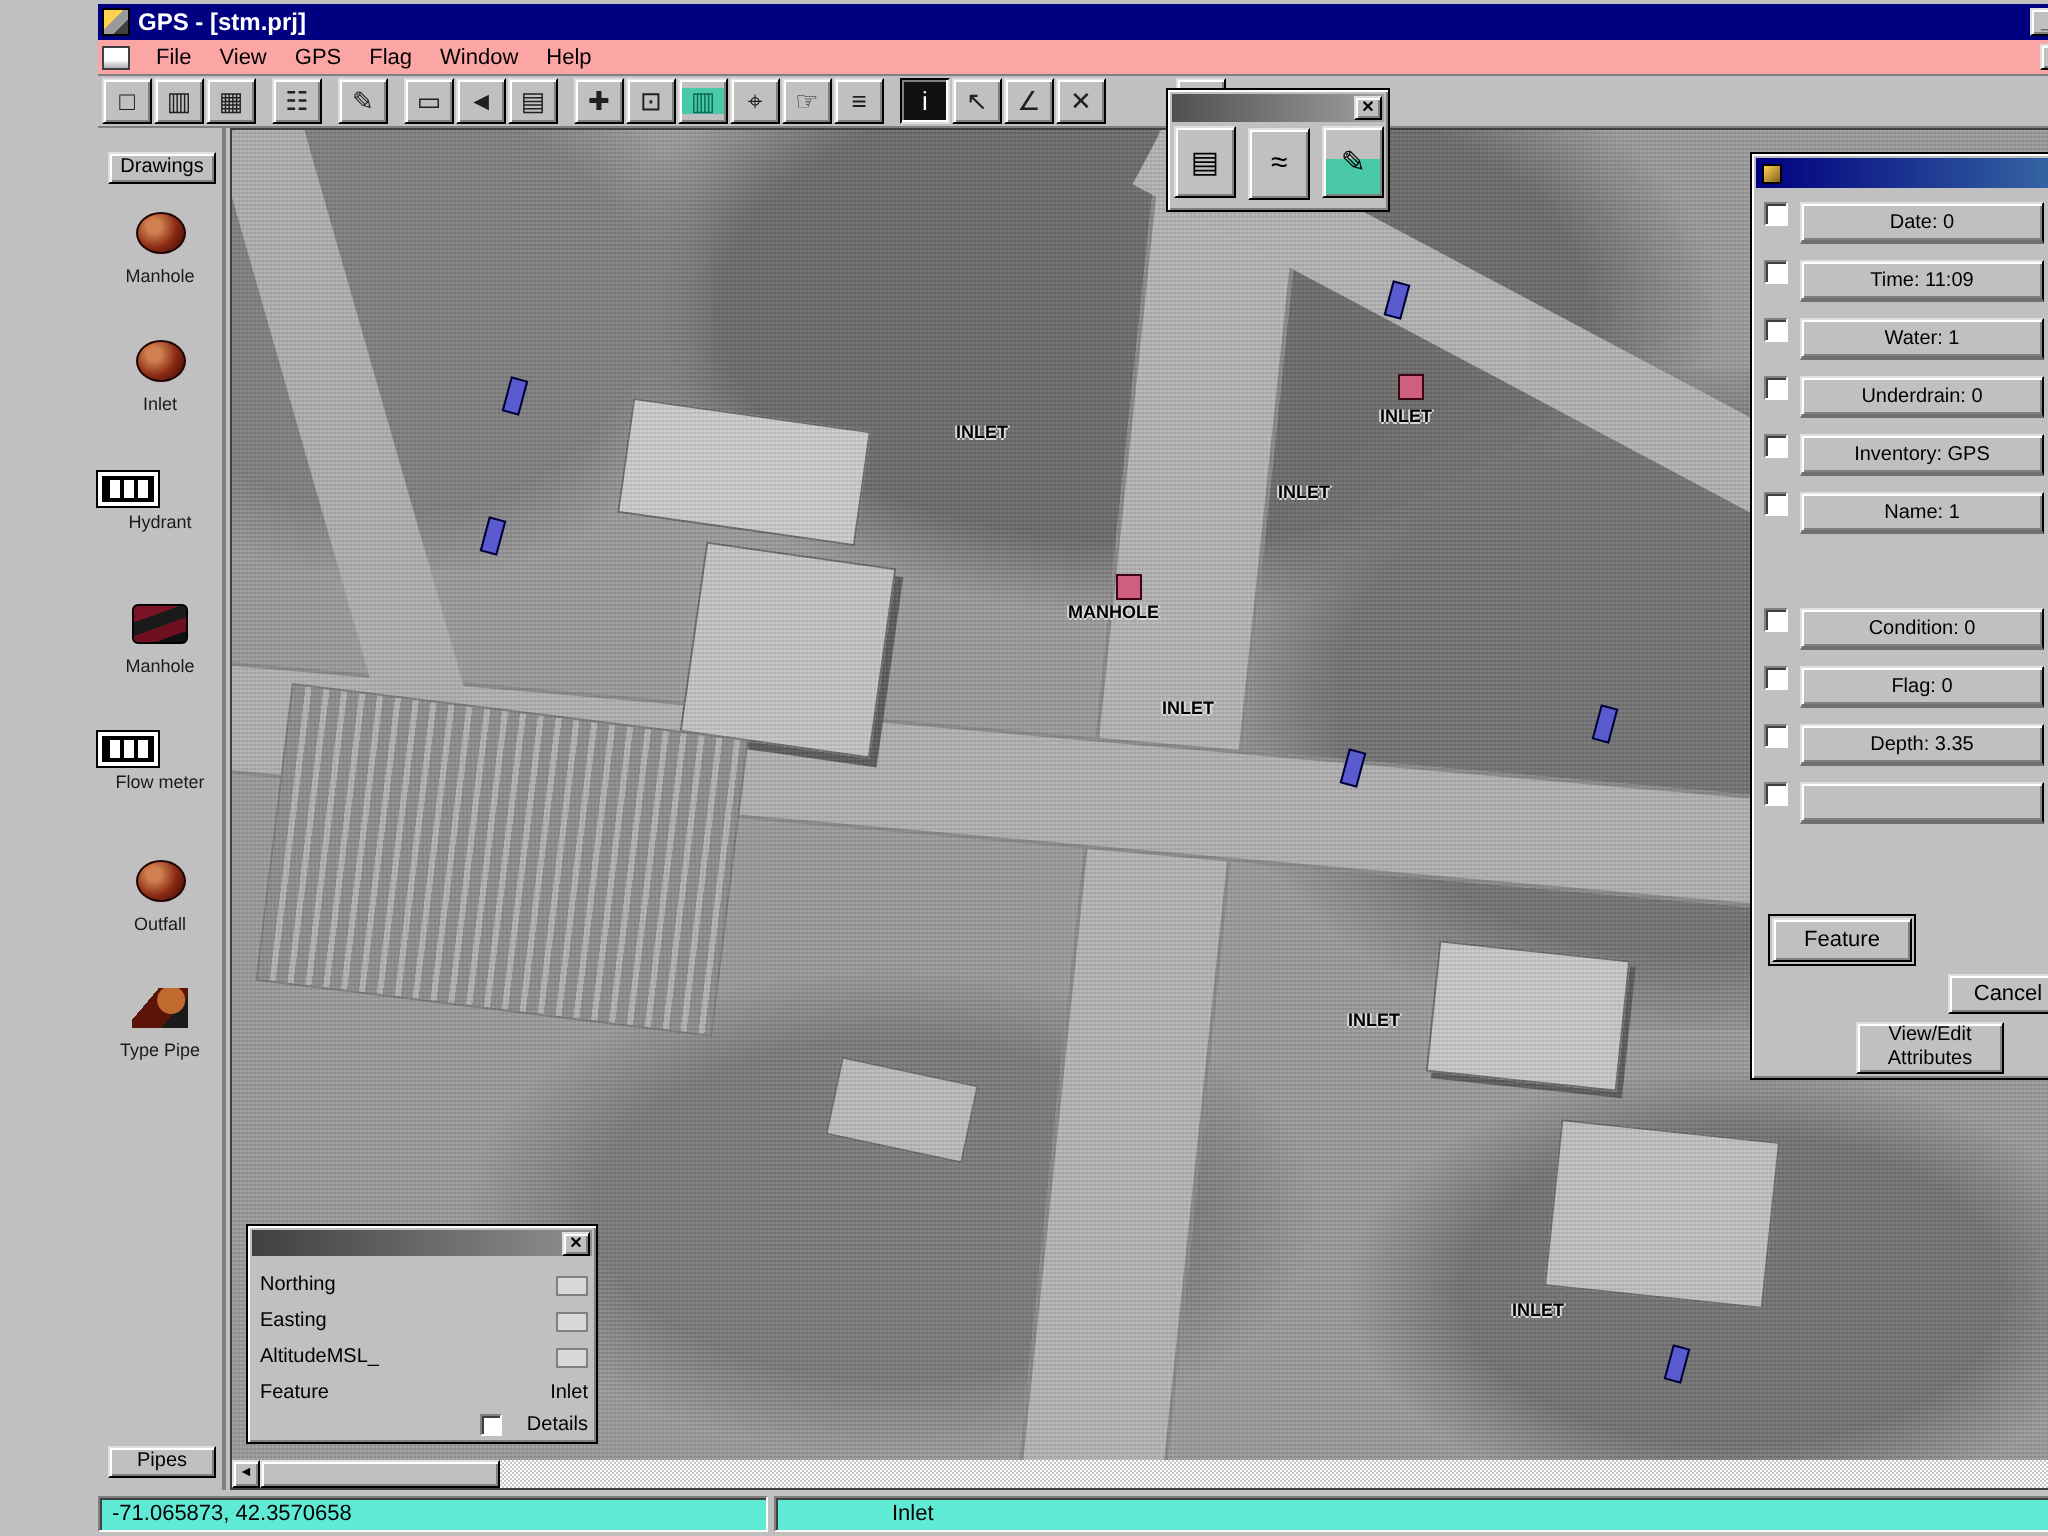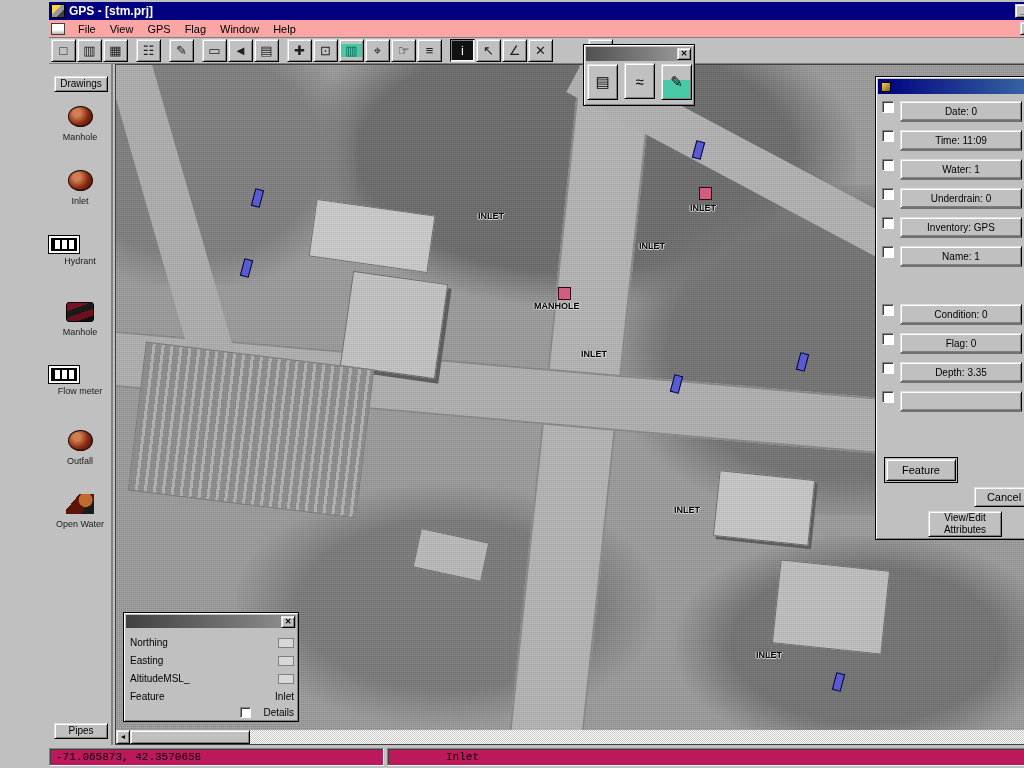--- a/index.html
+++ b/index.html
@@ -2,22 +2,22 @@
 <html><head>
 <meta charset="utf-8">
 <style>
   * { margin:0; padding:0; box-sizing:border-box; }
   html,body { width:1024px; height:768px; overflow:hidden; }
   body { font-family:"Liberation Sans", sans-serif; font-size:11px; background:#c0c0c0; color:#000; }
 
   
   .raised { background:#c0c0c0; border:1px solid; border-color:#dfdfdf #000 #000 #dfdfdf;
             box-shadow: inset 1px 1px 0 #fff, inset -1px -1px 0 #808080; }
-  .sunken { background:#be185d; border:1px solid; border-color:#808080 #fff #fff #808080;
-            box-shadow: inset 1px 1px 0 #404040; font-family: Liberation Mono, monospace; }
+  .sunken { background:#5eead4; border:1px solid; border-color:#808080 #fff #fff #808080;
+            box-shadow: inset 1px 1px 0 #404040; }
   .sunkenw { background:#fff; border:1px solid; border-color:#808080 #fff #fff #808080;
             box-shadow: inset 1px 1px 0 #404040; }
 
   .screen { position:relative; width:1024px; height:768px; background:#c0c0c0;margin-left:47px; }
 
   
   .titlebar { position:absolute; left:2px; top:2px; right:2px; height:18px; background:#000080;
               display:flex; align-items:center; padding:0 2px; }
   .appicon { width:14px; height:14px; margin-right:4px;
              background: linear-gradient(135deg,#ffd24d 0 40%,#9a9a9a 40% 70%,#404040 70%);
@@ -250,21 +250,21 @@
             <i></i>
           </span>
         <div class="lab">Flow meter</div>
       </div>
       <div class="side-item" style="top:366px">
         <span class="ico ico-sphere"></span>
         <div class="lab">Outfall</div>
       </div>
       <div class="side-item" style="top:430px">
         <span class="ico ico-wrench"></span>
-        <div class="lab">Open Water</div>
+        <div class="lab">Type Pipe</div>
       </div>
 
       <div class="side-tab bottom raised">Pipes</div>
     </div>
 
     <div class="mapwin">
       <div class="map">
 
         <div class="blob" style="left:180px;top:-60px;width:560px;height:300px;background:radial-gradient(ellipse at center,#6d6d6d 0 55%,transparent 72%);"></div>
         <div class="blob" style="left:500px;top:120px;width:460px;height:330px;background:radial-gradient(ellipse at center,#757575 0 55%,transparent 75%);"></div>

